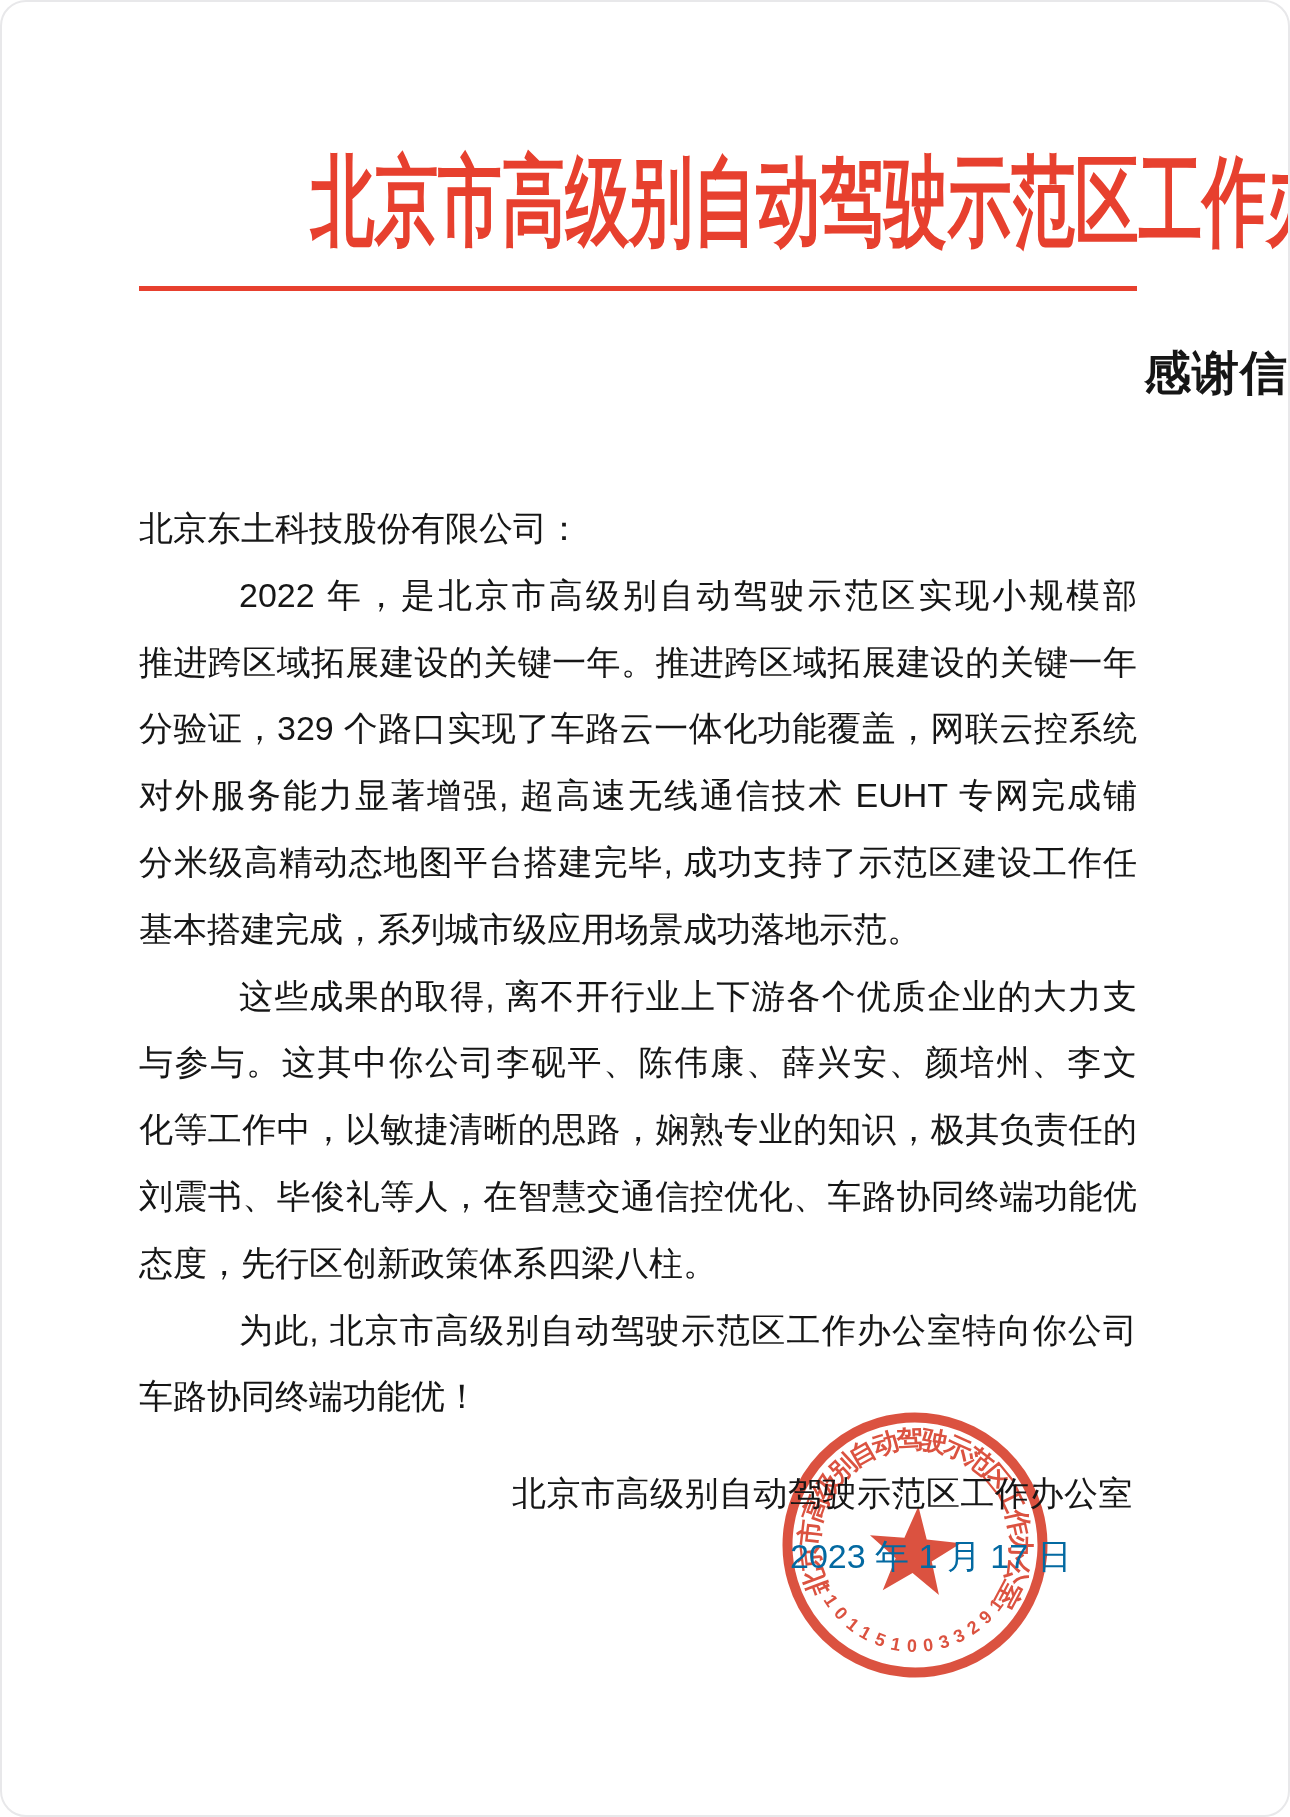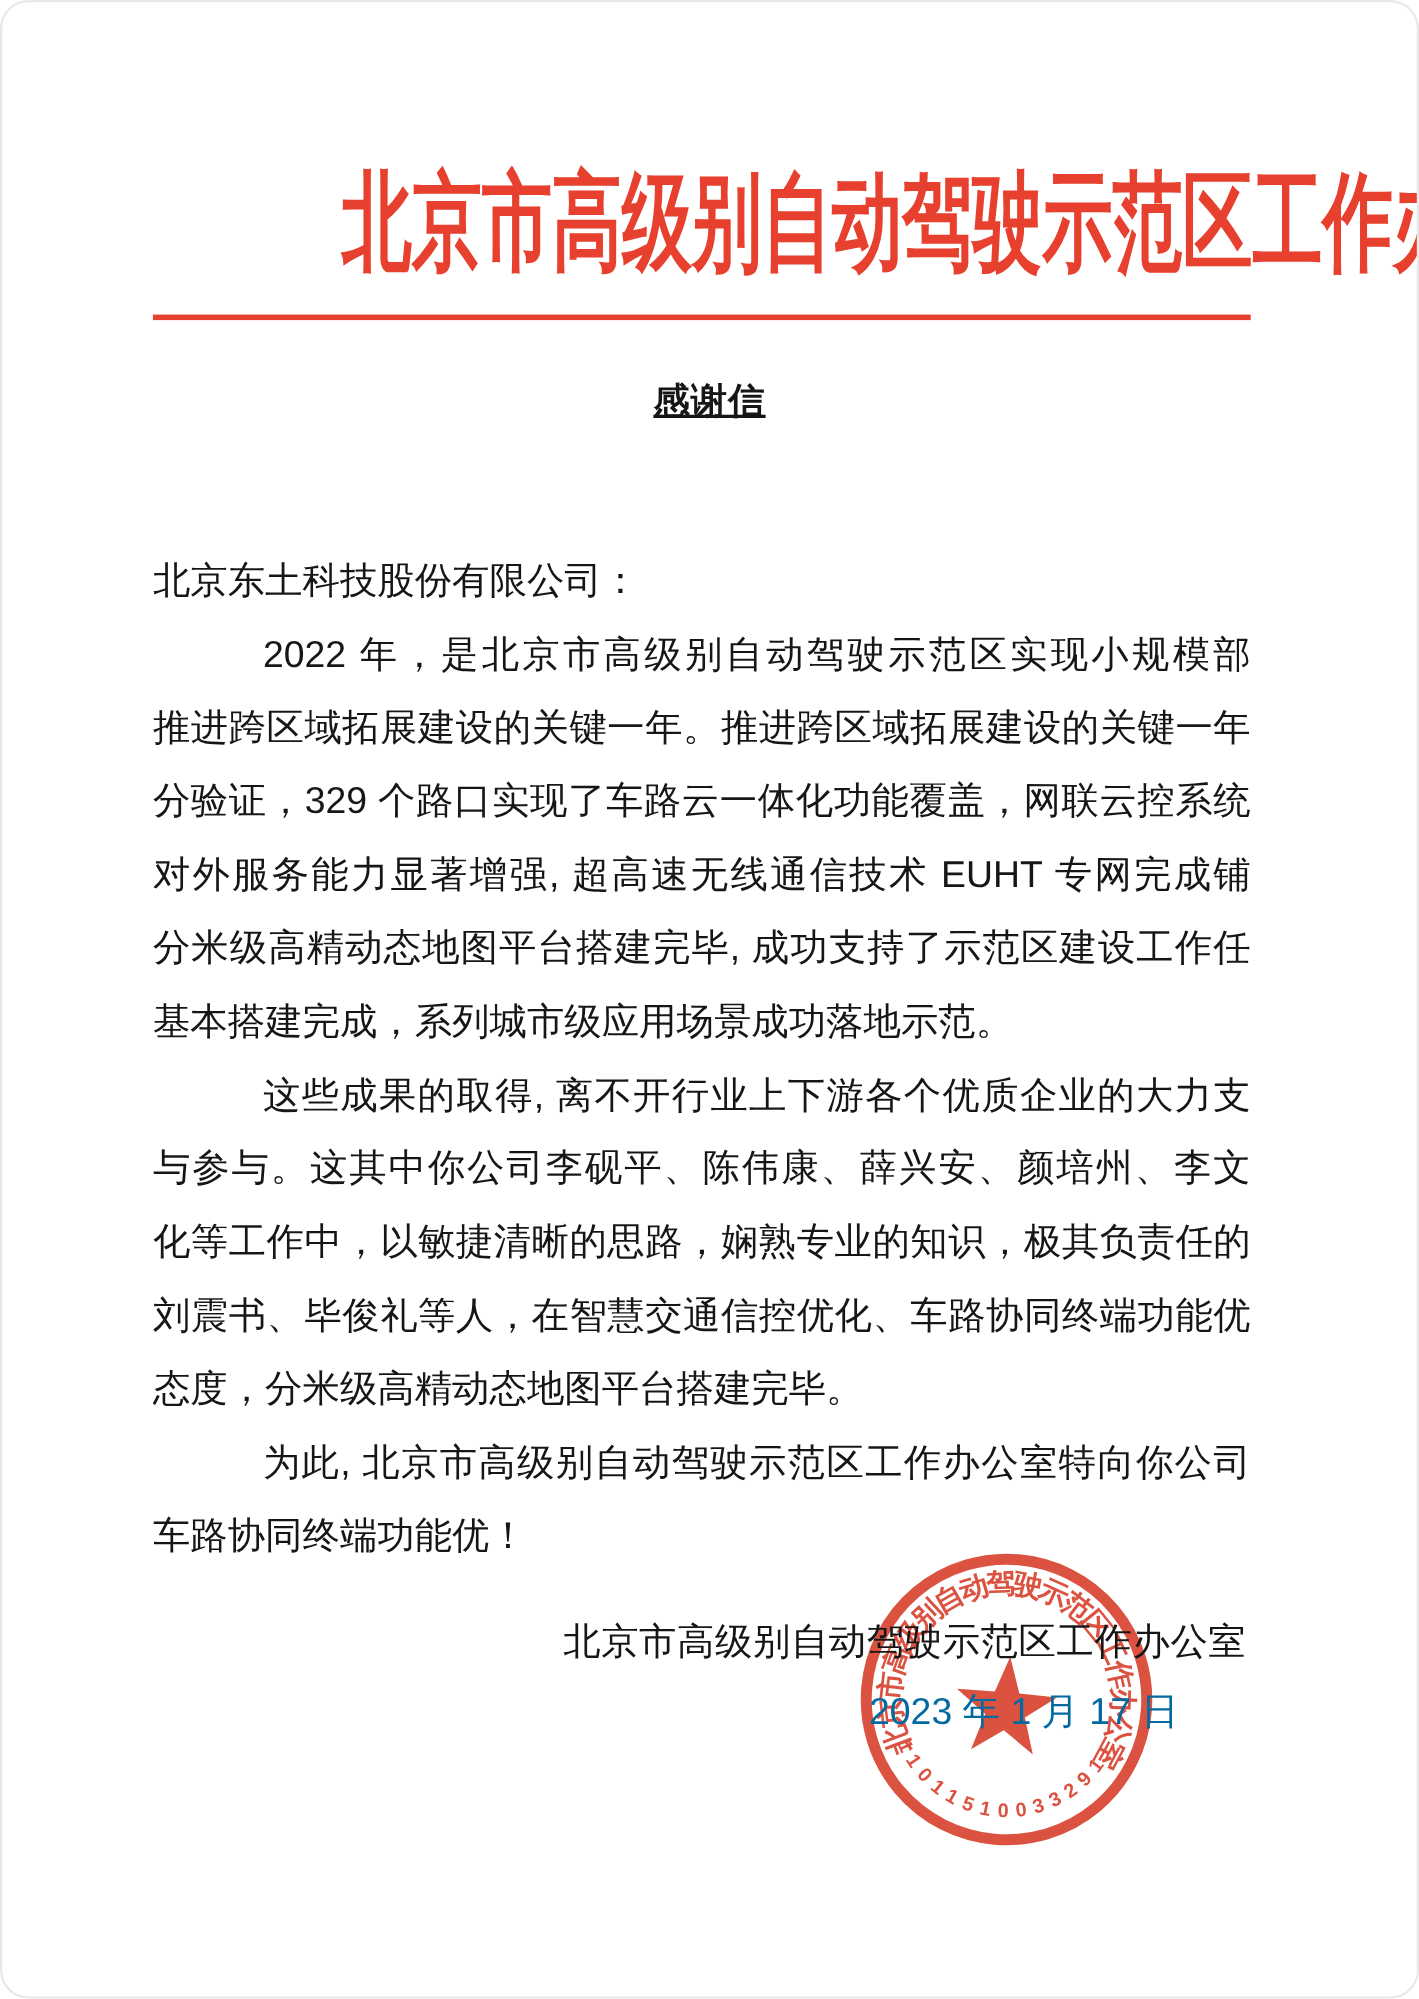--- a/index.html
+++ b/index.html
@@ -33,26 +33,25 @@
   .rule {
     position: absolute;
     left: 137px; top: 284px;
     width: 998px; height: 5px;
     background: #e7402e;
   }
   .letter-title {
     position: absolute;
     left: 0; right: 0; top: 340px;
     margin: 0;
-    text-align: center;
-    font-size: 33px;
+    text-align: right;
+    font-size: 47px;
     font-weight: bold;
     color: #161616;
     letter-spacing: 1px;
-    text-decoration: underline;
   }
   .body-block {
     position: absolute;
     left: 137px; top: 493px;
     width: 998px;
     z-index: 2;
   }
   .line {
     height: 66.8px;
     line-height: 66.8px;
@@ -115,21 +114,21 @@
     <div class="line indent fill">2022 年，是北京市高级别自动驾驶示范区实现小规模部署，</div>
     <div class="line fill">推进跨区域拓展建设的关键一年。推进跨区域拓展建设的关键一年</div>
     <div class="line fill">分验证，329 个路口实现了车路云一体化功能覆盖，网联云控系统</div>
     <div class="line fill">对外服务能力显著增强, 超高速无线通信技术 EUHT 专网完成铺设，</div>
     <div class="line fill">分米级高精动态地图平台搭建完毕, 成功支持了示范区建设工作任务</div>
     <div class="line">基本搭建完成，系列城市级应用场景成功落地示范。</div>
     <div class="line indent fill">这些成果的取得, 离不开行业上下游各个优质企业的大力支持</div>
     <div class="line fill">与参与。这其中你公司李砚平、陈伟康、薛兴安、颜培州、李文振、</div>
     <div class="line fill">化等工作中，以敏捷清晰的思路，娴熟专业的知识，极其负责任的</div>
     <div class="line fill">刘震书、毕俊礼等人，在智慧交通信控优化、车路协同终端功能优</div>
-    <div class="line">态度，分米级高精动态地图平台搭建完毕。</div>
+    <div class="line">态度，先行区创新政策体系四梁八柱。</div>
     <div class="line indent fill">为此, 北京市高级别自动驾驶示范区工作办公室特向你公司给</div>
     <div class="line">车路协同终端功能优！</div>
   </div>
 
   <div class="signature">北京市高级别自动驾驶示范区工作办公室</div>
 
   <div class="date">2023 年 1 月 17 日</div>
 
   <svg class="stamp" viewBox="-145 -145 290 290" xmlns="http://www.w3.org/2000/svg">
     <g opacity="0.9" transform="rotate(5)">

